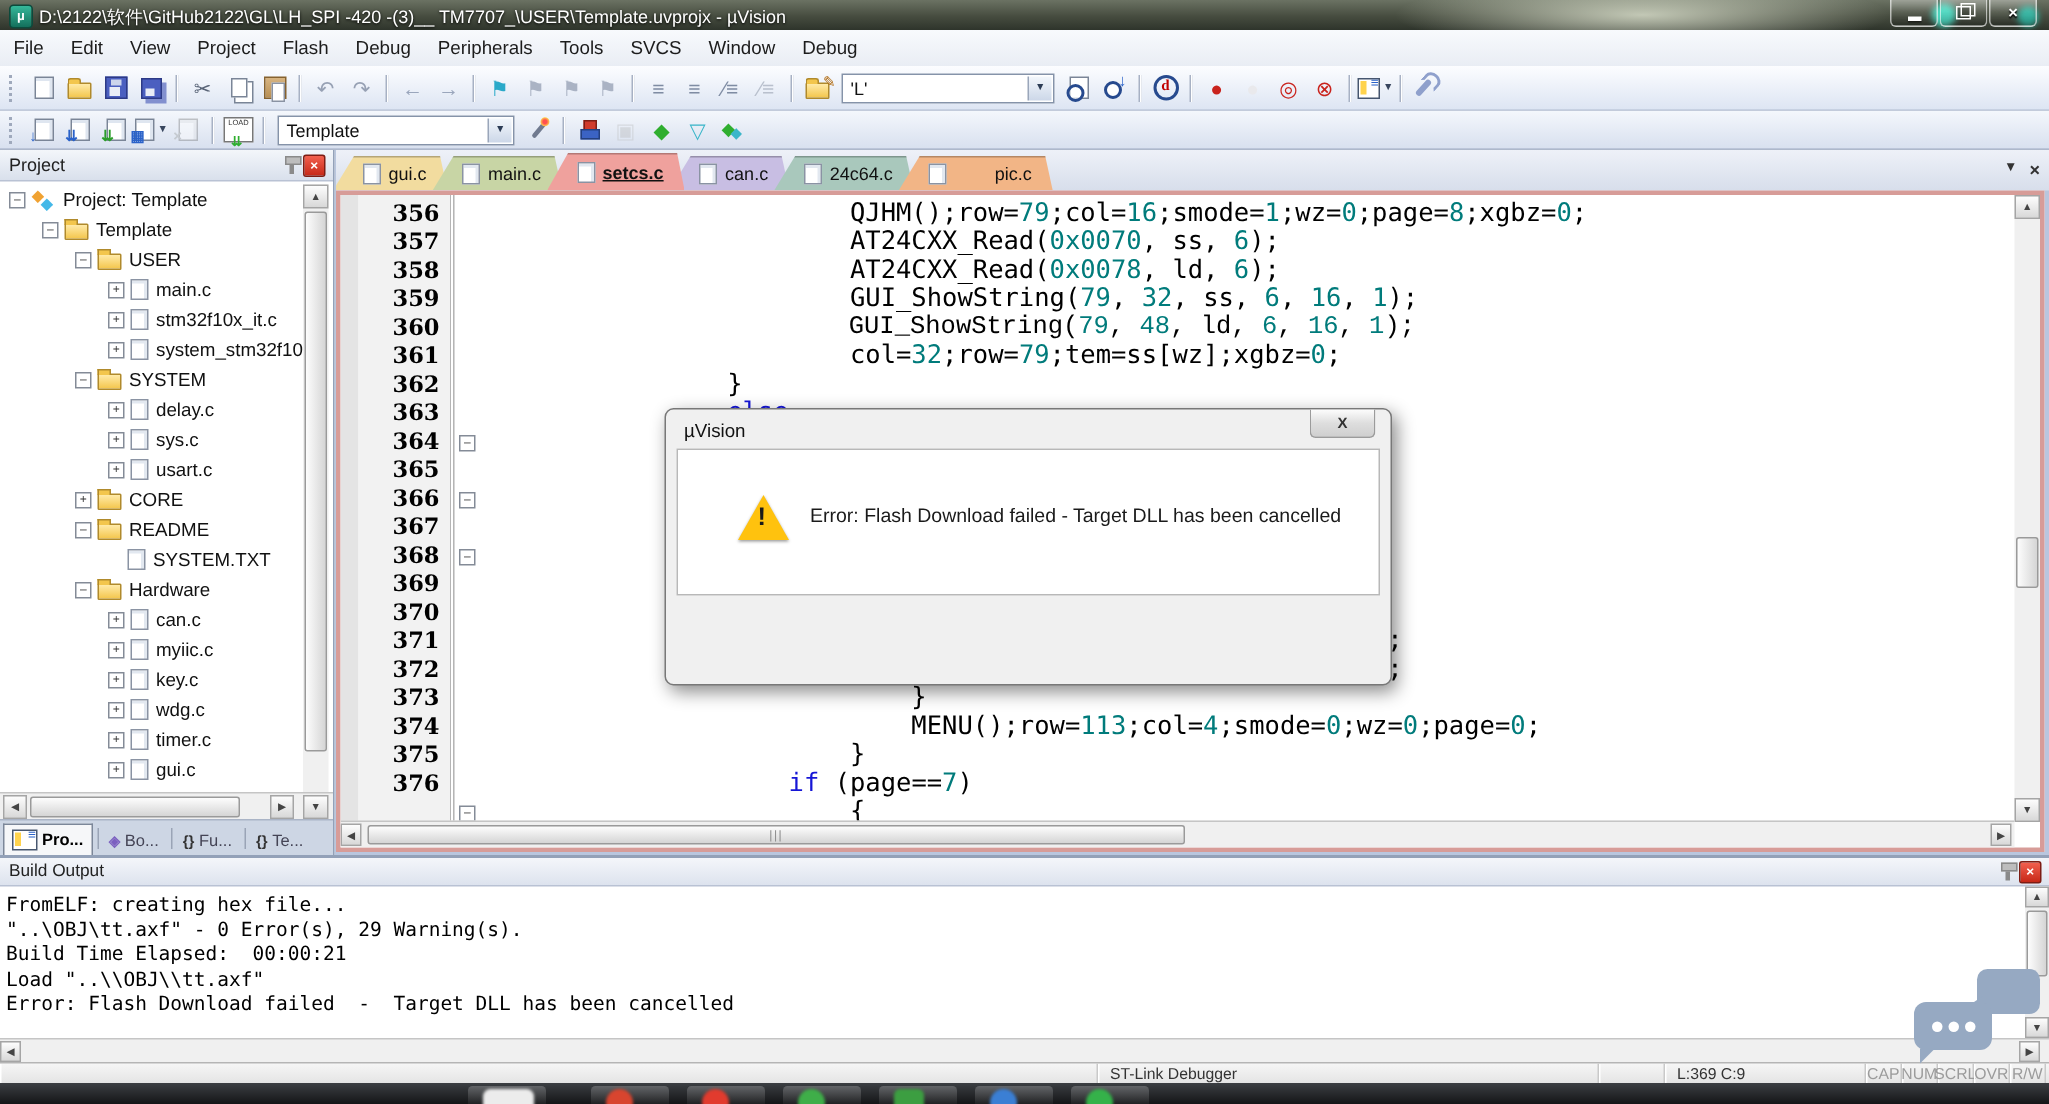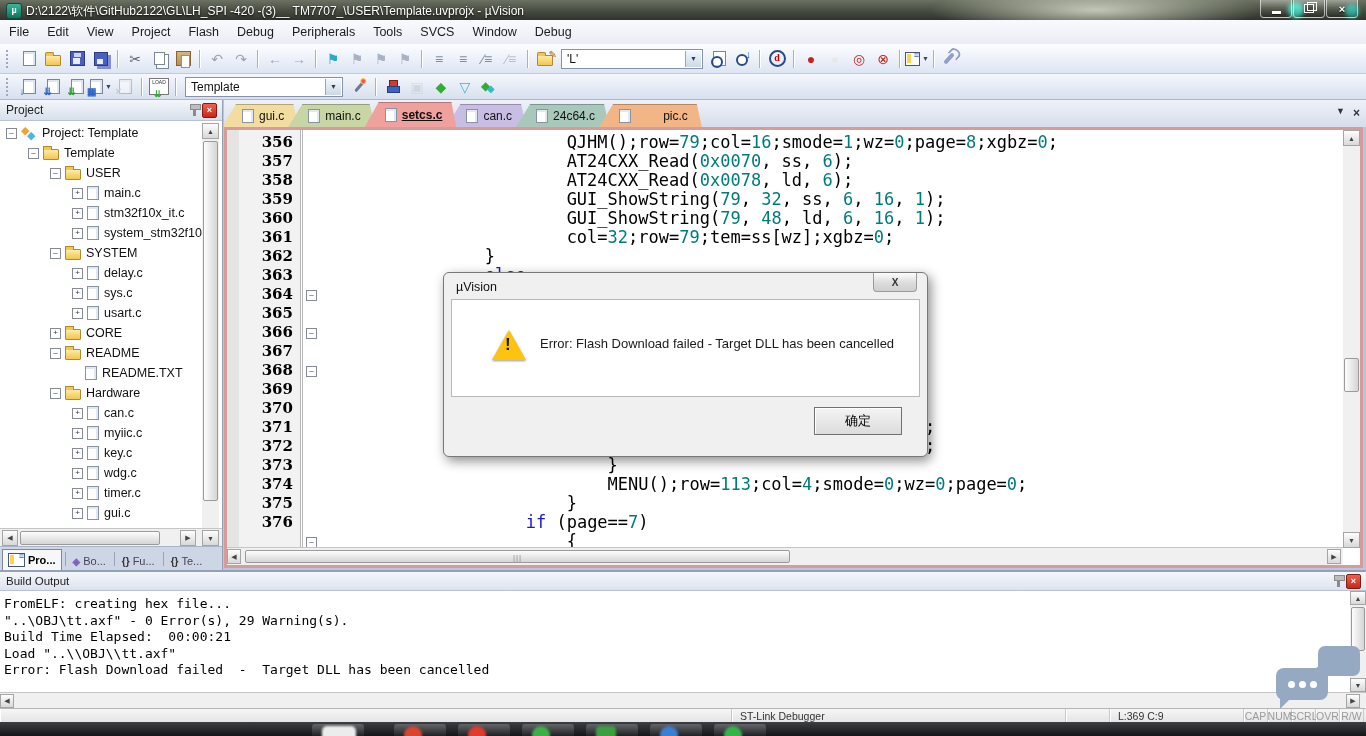--- a/index.html
+++ b/index.html
@@ -454,21 +454,21 @@
         <span class="tlabel">CORE</span>
       </div>
       <div class="trow2" style="padding-left: 50px;">
         <span class="expbox">–</span>
         <span class="ci ci-folders"></span>
         <span class="tlabel">README</span>
       </div>
       <div class="trow2" style="padding-left: 72px;">
         <span style="width: 13px; flex: 0 0 auto;"></span>
         <span class="ci ci-file"></span>
-        <span class="tlabel">README.TXT</span>
+        <span class="tlabel">SYSTEM.TXT</span>
       </div>
       <div class="trow2" style="padding-left: 50px;">
         <span class="expbox">–</span>
         <span class="ci ci-folders"></span>
         <span class="tlabel">Hardware</span>
       </div>
       <div class="trow2" style="padding-left: 72px;">
         <span class="expbox">+</span>
         <span class="ci ci-file"></span>
         <span class="tlabel">can.c</span>
@@ -590,21 +590,21 @@
       <div class="lnum" style="top: 345px;">374</div>
       <div class="lnum" style="top: 364px;">375</div>
       <div class="lnum" style="top: 383px;">376</div>
       <div class="lnum" style="top: 418px;">377</div>
     </div>
   <div id="codelines">
       <div class="codeline" style="top: 3px;">                        QJHM();row=<span class="num">79</span>;col=<span class="num">16</span>;smode=<span class="num">1</span>;wz=<span class="num">0</span>;page=<span class="num">8</span>;xgbz=<span class="num">0</span>;</div>
       <div class="codeline" style="top: 22px;">                        AT24CXX_Read(<span class="num">0x0070</span>, ss, <span class="num">6</span>);</div>
       <div class="codeline" style="top: 41px;">                        AT24CXX_Read(<span class="num">0x0078</span>, ld, <span class="num">6</span>);</div>
       <div class="codeline" style="top: 60px;">                        GUI_ShowString(<span class="num">79</span>, <span class="num">32</span>, ss, <span class="num">6</span>, <span class="num">16</span>, <span class="num">1</span>);</div>
-      <div class="codeline" style="top: 79px;">                        GUI_ShowString(<span class="num">79</span>, <span class="num">48</span>, ld, <span class="num">6</span>, <span class="num">16</span>, <span class="num">1</span>);</div>
+      <div class="codeline" style="top: 79px; font-family: Liberation Mono, monospace;">                        GUI_ShowString(<span class="num">79</span>, <span class="num">48</span>, ld, <span class="num">6</span>, <span class="num">16</span>, <span class="num">1</span>);</div>
       <div class="codeline" style="top: 98px;">                        col=<span class="num">32</span>;row=<span class="num">79</span>;tem=ss[wz];xgbz=<span class="num">0</span>;</div>
       <div class="codeline" style="top: 117px;">                }</div>
       <div class="codeline" style="top: 136px;">                <span class="kw">else</span></div>
       <div class="codeline" style="top: 155px;">                {</div>
       <div class="foldbox" style="top: 160px;">–</div>
       <div class="codeline" style="top: 174px;"></div>
       <div class="codeline" style="top: 193px;">                    </div>
       <div class="foldbox" style="top: 198px;">–</div>
       <div class="codeline" style="top: 212px;"></div>
       <div class="codeline" style="top: 231px;">                    </div>
@@ -638,25 +638,20 @@
 
 <div class="abs" id="dialog">
   <div id="dlgtitle">µVision</div>
   <div id="dlgclose">
       <span>X</span>
     </div>
   <div id="dlgbody">
     <div class="warntri"></div>
     <div id="dlgmsg">Error: Flash Download failed  -  Target DLL has been cancelled</div>
   </div>
-  <div id="dlgfoot">
-    <div id="okbtn">
-        <span>确定</span>
-      </div>
-  </div>
 </div>
 
 <div class="abs" id="buildpanel">
   <div class="abs" id="buildhdr">
     <span>Build Output</span>
     <span style="position:absolute;right:26px;top:3px" class="ci ci-pin"></span>
     <span style="position:absolute;right:5px;top:2px" class="redx">×</span>
   </div>
   <div class="abs" id="buildtext"><div>FromELF: creating hex file...</div><div>"..\OBJ\tt.axf" - 0 Error(s), 29 Warning(s).</div><div>Build Time Elapsed:  00:00:21</div><div>Load "..\\OBJ\\tt.axf"</div><div>Error: Flash Download failed  -  Target DLL has been cancelled</div></div>
   <div class="sb" style="right:0;top:19px;width:16px;height:101px">

